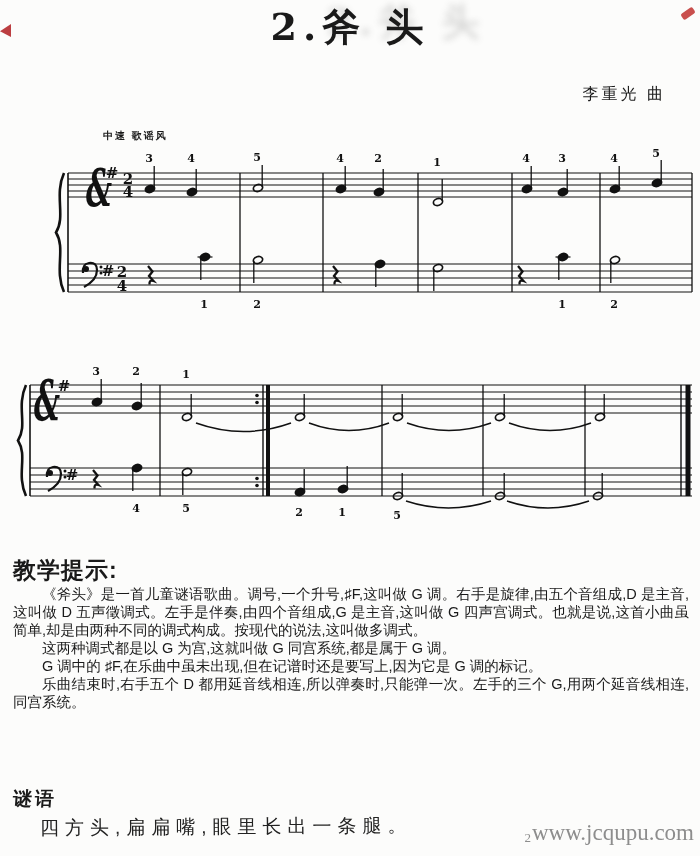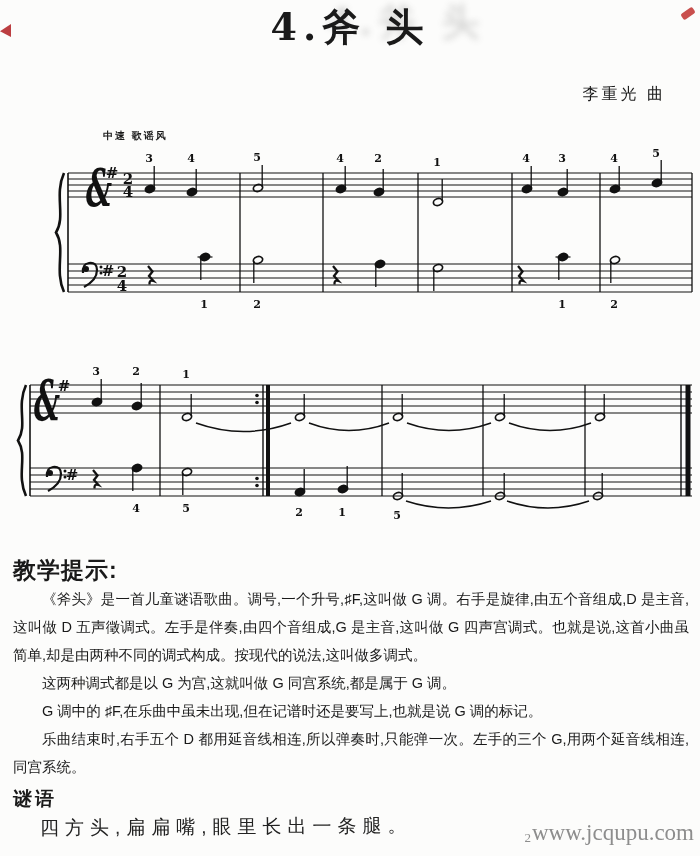--- a/index.html
+++ b/index.html
@@ -6,21 +6,21 @@
   .page{position:relative;width:700px;height:856px;margin:0 auto;background:#fcfcfb;
         overflow:hidden;font-family:"Liberation Sans",sans-serif;color:#1a1a1a;}
   .title{position:absolute;top:2px;left:0;right:0;margin:0;text-align:center;
          font-family:"DejaVu Serif",serif;font-weight:bold;font-size:38px;letter-spacing:6px;
          text-shadow:56px -5px 6px rgba(90,90,90,.22);}
   .composer{position:absolute;top:84px;right:34px;font-weight:normal;font-size:16px;letter-spacing:3px;}
   .tempo{position:absolute;top:129px;left:103px;font-weight:bold;font-size:10px;letter-spacing:2px;}
   #score{position:absolute;left:0;top:0;width:700px;height:856px;pointer-events:none;}
   .teach-header{position:absolute;top:555px;left:13px;font-size:23px;font-weight:bold;letter-spacing:1px;}
   .paragraphs{position:absolute;top:585px;left:13px;width:676px;font-size:14.5px;
-              line-height:28px;text-align:justify;font-weight:500;}
+              line-height:18px;text-align:justify;font-weight:500;}
   .paragraphs p{margin:0;text-indent:2em;}
   .riddle-header{position:absolute;top:786px;left:13px;font-size:19px;font-weight:bold;
                  transform:skewX(-4deg);letter-spacing:3px;}
   .riddle-text{position:absolute;top:814px;left:40px;font-size:19px;letter-spacing:6px;
                transform:rotate(-.4deg);color:#222;}
   .watermark{position:absolute;top:820px;right:6px;font-size:23px;color:#8d8d8d;
              font-family:Liberation Serif, serif;}
   .wm-num{font-size:13px;vertical-align:-2px;margin-right:1px;}
   .red-mark{position:absolute;}
   .red-mark.left{top:24px;left:0;width:11px;height:13px;background:#b5292c;
@@ -28,21 +28,21 @@
   .red-mark.right{top:10px;right:5px;width:14px;height:7px;background:#c0302e;
                   transform:rotate(-35deg);border-radius:2px;opacity:.85;}
 </style>
 </head>
 <body>
 
 <div class="page">
   <div class="red-mark left"></div>
   <div class="red-mark right"></div>
 
-  <h1 class="title">4.斧 头</h1>
+  <h1 class="title">2.斧 头</h1>
   <div class="composer">李重光 曲</div>
   <div class="tempo">中速 歌谣风</div>
 
   <svg id="score" viewBox="0 0 700 856" xmlns="http://www.w3.org/2000/svg">
       <line x1="68" y1="173" x2="692" y2="173" stroke="#111111" stroke-width="1.1"></line>
       <line x1="68" y1="264" x2="692" y2="264" stroke="#111111" stroke-width="1.1"></line>
       <line x1="68" y1="179" x2="692" y2="179" stroke="#111111" stroke-width="1.1"></line>
       <line x1="68" y1="271" x2="692" y2="271" stroke="#111111" stroke-width="1.1"></line>
       <line x1="68" y1="185" x2="692" y2="185" stroke="#111111" stroke-width="1.1"></line>
       <line x1="68" y1="278" x2="692" y2="278" stroke="#111111" stroke-width="1.1"></line>
@@ -193,21 +193,21 @@
       <path d="M407 423 Q449 438 491 423" fill="none" stroke="#111111" stroke-width="1.5"></path>
       <path d="M509 423 Q550 438 591 423" fill="none" stroke="#111111" stroke-width="1.5"></path>
       <path d="M406 501 Q448.5 515 491 501" fill="none" stroke="#111111" stroke-width="1.5"></path>
       <path d="M507 501 Q548 515 589 501" fill="none" stroke="#111111" stroke-width="1.5"></path>
     </svg>
 
   <div class="teach-header">教学提示:</div>
   <div class="paragraphs">
     <p>《斧头》是一首儿童谜语歌曲。调号,一个升号,♯F,这叫做 G 调。右手是旋律,由五个音组成,D 是主音,这叫做 D 五声徵调式。左手是伴奏,由四个音组成,G 是主音,这叫做 G 四声宫调式。也就是说,这首小曲虽简单,却是由两种不同的调式构成。按现代的说法,这叫做多调式。</p>
     <p>这两种调式都是以 G 为宫,这就叫做 G 同宫系统,都是属于 G 调。</p>
-    <p>G 调中的 ♯F,在乐曲中虽未出现,但在记谱时还是要写上,也就是说 G 调的标记。</p>
+    <p>G 调中的 ♯F,在乐曲中虽未出现,但在记谱时还是要写上,因为它是 G 调的标记。</p>
     <p>乐曲结束时,右手五个 D 都用延音线相连,所以弹奏时,只能弹一次。左手的三个 G,用两个延音线相连,同宫系统。</p>
   </div>
 
   <div class="riddle-header">谜语</div>
   <div class="riddle-text">四方头,扁扁嘴,眼里长出一条腿。</div>
 
   <div class="watermark">
     <span class="wm-num">2</span><span>www.jcqupu.com</span>
   </div>
 </div>

